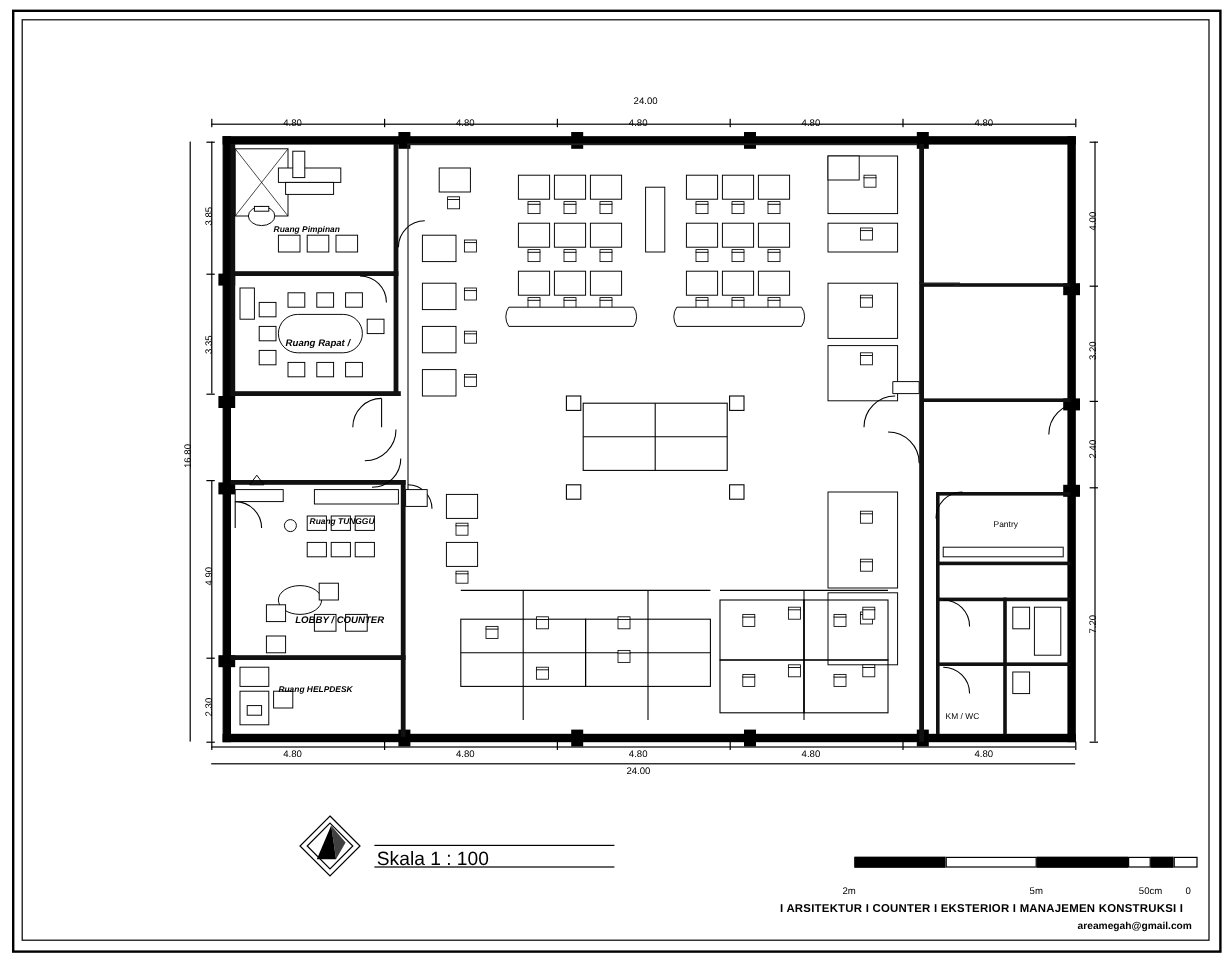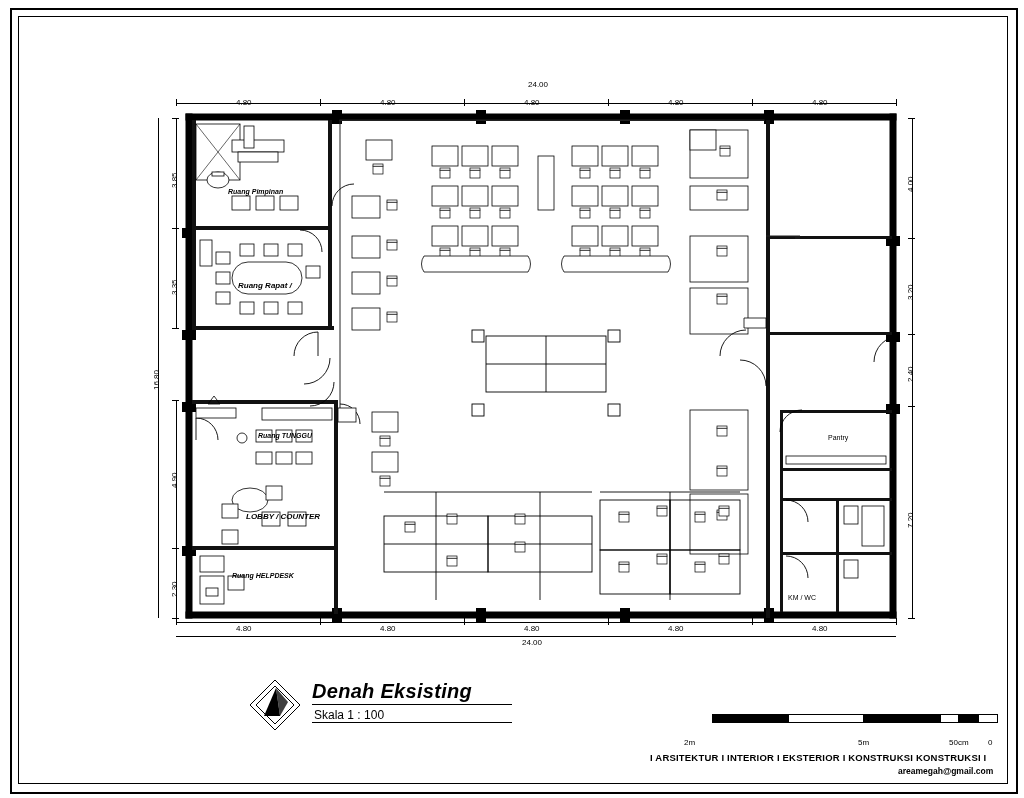--- a/index.html
+++ b/index.html
@@ -13,21 +13,21 @@
   .dimtxt.vert{transform:rotate(-90deg);transform-origin:left top;}
   .dimline{position:absolute;background:#000;}
   .tick{position:absolute;width:1px;height:7px;background:#000;}
   .tickv{position:absolute;width:7px;height:1px;background:#000;}
 
   
   svg.planlayer{position:absolute;left:0;top:0;width:1024px;height:798px;pointer-events:none;}
 
   
   .title-main{position:absolute;font-size:20px;font-weight:bold;font-style:italic;color:#000;letter-spacing:.3px;}
-  .title-sub{position:absolute;font-size:12px;color:#000;}
+  .title-sub{position:absolute;font-size:16px;color:#000;}
   .title-rule{position:absolute;height:1px;background:#000;}
   .logo-box{position:absolute;width:58px;height:58px;}
   .scalebar{position:absolute;}
   .sb-seg{position:absolute;height:9px;border:1px solid #000;box-sizing:border-box;}
   .sb-fill{background:#000;}
   .sb-empty{background:#fff;}
   .sb-lbl{position:absolute;font-size:8px;}
   .foot1{position:absolute;font-size:9.5px;font-weight:bold;letter-spacing:.2px;}
   .foot2{position:absolute;font-size:8.5px;font-weight:bold;}
 </style>
@@ -390,34 +390,33 @@
   <div class="lbl" style="left:788px;top:594px;">KM / WC</div>
 
   <div class="logo-box" style="left:246px;top:676px;">
     <svg width="58" height="58" viewBox="0 0 58 58" xmlns="http://www.w3.org/2000/svg">
       <polygon points="29,4 54,29 29,54 4,29" fill="none" stroke="#000" stroke-width="1"></polygon>
       <polygon points="29,10 48,29 29,48 10,29" fill="none" stroke="#000" stroke-width="1"></polygon>
       <path d="M18,40 L30,12 L34,40 Z" fill="#000"></path>
       <path d="M30,12 L42,26 L34,40 Z" fill="#000" opacity="0.75"></path>
     </svg>
   </div>
-  <div class="title-main" style="left:312px;top:680px;">Denah Eksisting</div>
   <div class="title-rule" style="left:312px;top:704px;width:200px;"></div>
   <div class="title-sub" style="left:314px;top:708px;">Skala  1 : 100</div>
   <div class="title-rule" style="left:312px;top:722px;width:200px;"></div>
 
   <div class="scalebar" style="left:712px;top:714px;width:286px;height:12px;">
     <div class="sb-seg sb-fill" style="left:0;top:0;width:76px;"></div>
     <div class="sb-seg sb-empty" style="left:76px;top:0;width:76px;"></div>
     <div class="sb-seg sb-fill" style="left:152px;top:0;width:76px;"></div>
     <div class="sb-seg sb-empty" style="left:228px;top:0;width:19px;"></div>
     <div class="sb-seg sb-fill" style="left:247px;top:0;width:19px;"></div>
     <div class="sb-seg sb-empty" style="left:266px;top:0;width:20px;"></div>
   </div>
-  <div class="sb-lbl" style="left:684px;top:738px;">2m</div>
+  <div class="sb-lbl" style="left:702px;top:738px;">2m</div>
   <div class="sb-lbl" style="left:858px;top:738px;">5m</div>
   <div class="sb-lbl" style="left:949px;top:738px;">50cm</div>
   <div class="sb-lbl" style="left:988px;top:738px;">0</div>
 
-  <div class="foot1" style="left:650px;top:752px;">I  ARSITEKTUR  I  INTERIOR  I  EKSTERIOR  I  KONSTRUKSI KONSTRUKSI  I</div>
+  <div class="foot1" style="left:650px;top:752px;">I  ARSITEKTUR  I  COUNTER  I  EKSTERIOR  I  MANAJEMEN KONSTRUKSI  I</div>
   <div class="foot2" style="left:898px;top:766px;">areamegah@gmail.com</div>
 
 </div>
 
 </body></html>

